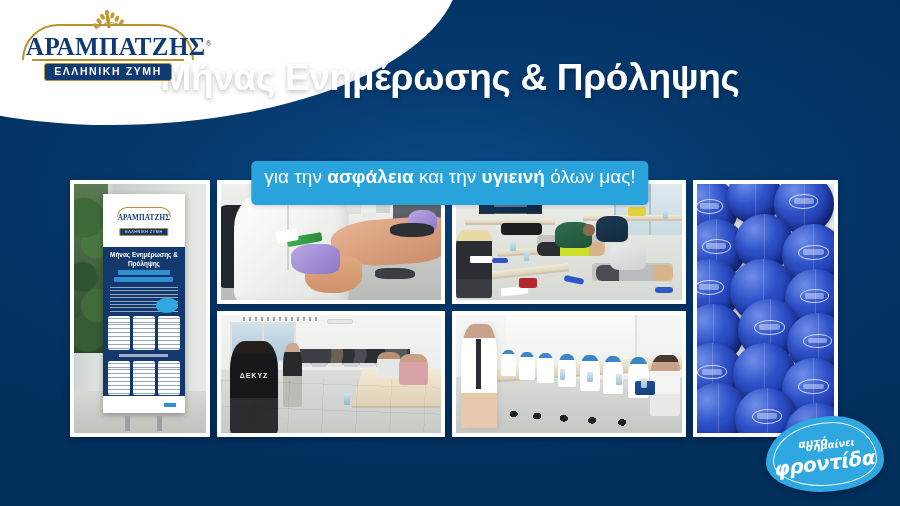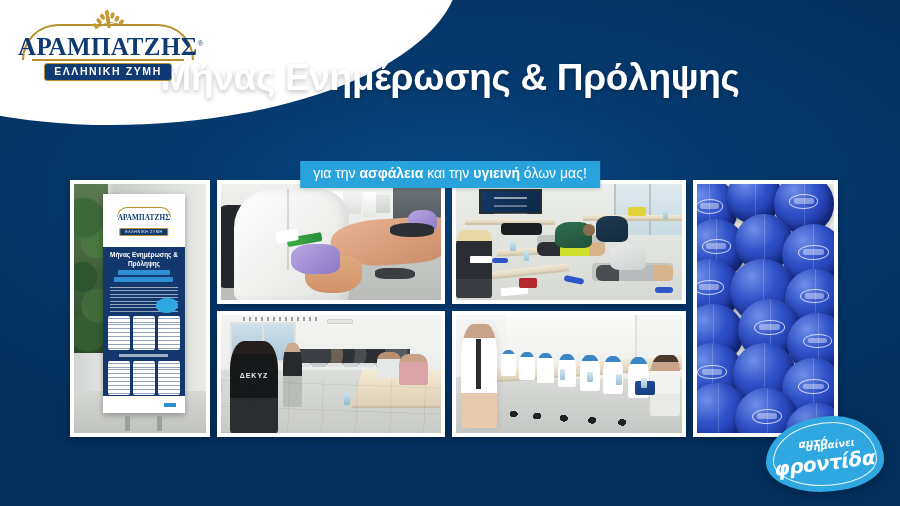--- a/index.html
+++ b/index.html
@@ -59,21 +59,21 @@
   }
   .logo-arc{
     position:absolute; left:4px; top:12px;
     width:172px; height:36px;
     border:2.6px solid #b8912f;
     border-bottom:none;
     border-radius:92px 92px 0 0;
     z-index:5;
   }
   .logo-name{
-    position:absolute; left:0; top:22px; width:180px;
+    position:absolute; left:8px; top:22px; width:180px;
     font-family:"Liberation Serif", serif;
     font-weight:bold;
     font-size:25px;
     letter-spacing:0.4px;
     color:#103a72;
     line-height:1;
     white-space:nowrap;
     z-index:8;
   }
   .logo-name .reg{
@@ -119,24 +119,24 @@
     letter-spacing:-0.3px;
     text-shadow:0 2px 5px rgba(0,0,0,.25);
   }
 
   
   .subbanner{
     position:absolute;
     left:50%; top:161px;
     transform:translateX(-50%);
     background:#29a3dc;
-    border-radius:0;
-    padding:4px 13px 5px;
+    border-radius:5px;
+    padding:4px 13px 16px;
     color:#ffffff;
-    font-size:14px;
+    font-size:19px;
     line-height:1.25;
     white-space:nowrap;
     z-index:7;
     box-shadow:0 1px 4px rgba(0,0,0,.18);
   }
   .subbanner b{ font-weight:bold; }
 
   
   .collage{ position:absolute; inset:0; z-index:4; }
 

